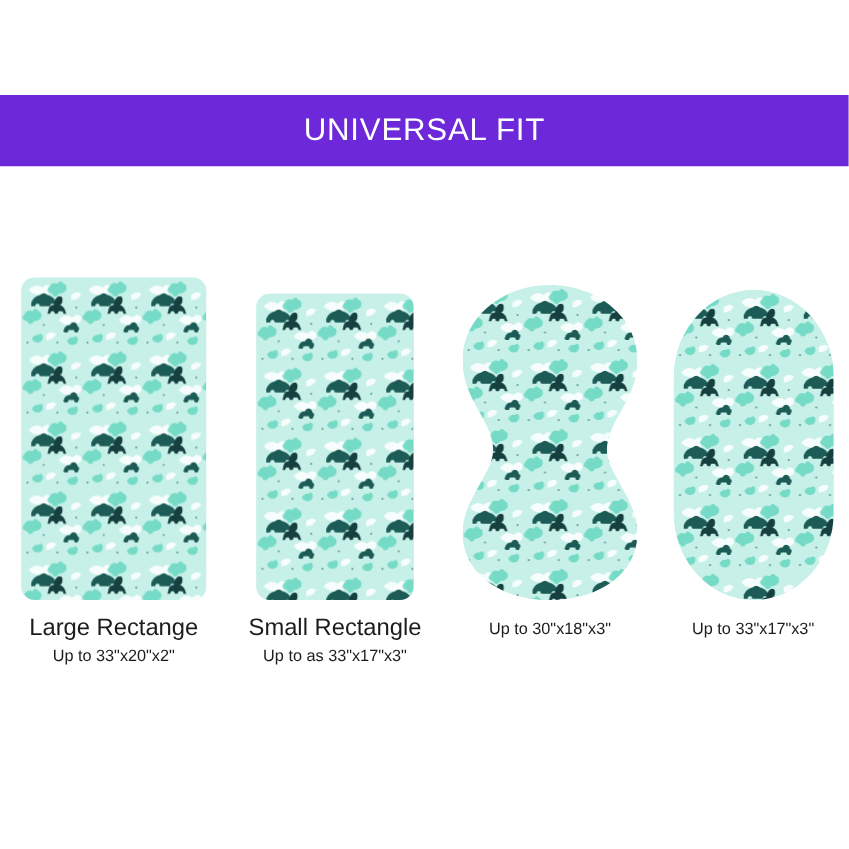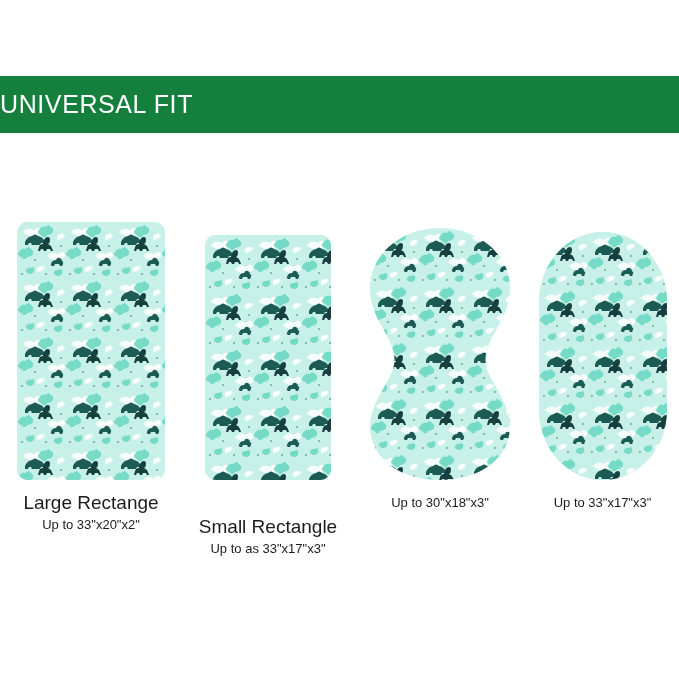--- a/index.html
+++ b/index.html
@@ -14,23 +14,24 @@
     overflow: hidden;
     position: relative;
   }
 
   #banner {
     position: absolute;
     left: 0;
     top: 76px;
     width: 679px;
     height: 57px;
-    background: #15803d;
+    background: #6d28d9;
     display: flex;
     align-items: center;
+    justify-content: center;
   }
   #banner-title {
     color: #ffffff;
     font-size: 25px;
     letter-spacing: 0.6px;
     font-weight: 400;
     font-family: "Liberation Sans", sans-serif;
     line-height: 1;
   }
 
@@ -82,21 +83,21 @@
     left: 17px; top: 22px; width: 148px; height: 258px;
     border-radius: 11px;
   }
   #product-large-rectangle .labels { top: 292px; }
 
   #product-small-rectangle { left: 182px; width: 172px; }
   #product-small-rectangle .swatch {
     left: 23px; top: 35px; width: 126px; height: 245px;
     border-radius: 11px;
   }
-  #product-small-rectangle .labels { top: 292px; margin-top: 24px; }
+  #product-small-rectangle .labels { top: 292px; }
 
   #product-hour-class { left: 354px; width: 172px; }
   #product-hour-class .labels { top: 292px; }
 
   #product-oval { left: 526px; width: 153px; }
   #product-oval .swatch {
     left: 13px; top: 32px; width: 128px; height: 248px;
     border-radius: 64px / 70px;
   }
   #product-oval .labels { top: 292px; }

